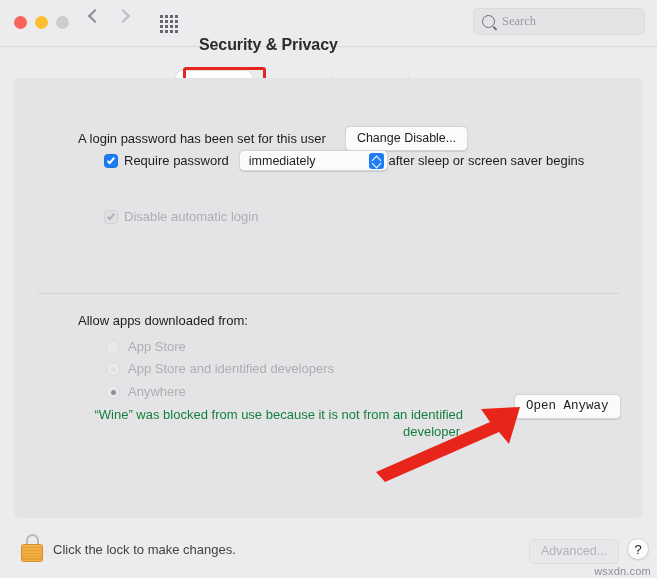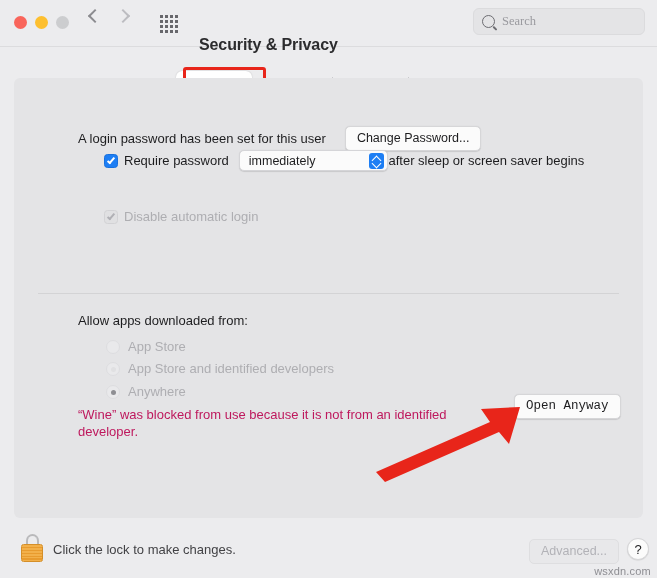--- a/index.html
+++ b/index.html
@@ -422,21 +422,21 @@
       <div class="tab">Privacy</div>
     </div>
   </div>
 
   <div class="annot-box"></div>
 
   <div class="panel">
 
     <div class="row" style="left:64px; top:48px;">
       <span class="txt">A login password has been set for this user</span>
-      <button class="pbtn" style="margin-left:19px;">Change Password...</button>
+      <button class="pbtn" style="margin-left:19px;">Change Disable...</button>
     </div>
 
     <div class="row" style="left:90px; top:72px;">
       <span class="cbox on">
         <span class="tick"></span>
       </span>
       <span class="txt">Require password</span>
       <span class="popup" style="margin-left:10px;">
         <span class="pval">immediately</span>
         <span class="stepper"></span>
@@ -466,21 +466,21 @@
     <div class="row" style="left:92px; top:283px;">
       <span class="radio faint"></span>
       <span class="txt dim">App Store and identified developers</span>
     </div>
 
     <div class="row" style="left:92px; top:306px;">
       <span class="radio sel"></span>
       <span class="txt dim">Anywhere</span>
     </div>
 
-    <div style="position:absolute; left:64px; top:328px; width:385px; font-size:13px; line-height:17px; color:#be185d;">“Wine” was blocked from use because it is not from an identified developer.</div>
+    <div style="position:absolute; left:64px; top:328px; width:385px; font-size:13px; line-height:17px; color:#15803d;text-align:right;">“Wine” was blocked from use because it is not from an identified developer.</div>
 
     <button class="pbtn" style="position:absolute; left:500px; top:316px;font-family:Liberation Mono, monospace;">Open Anyway</button>
   </div>
 
   <svg class="arrow-svg" viewBox="0 0 180 90">
     <polygon points="16,77 130,27 121,14 160,12 149,49 139,37 25,87" fill="#e8251a"></polygon>
   </svg>
 
   <div class="lock">
     <span class="shackle"></span>

